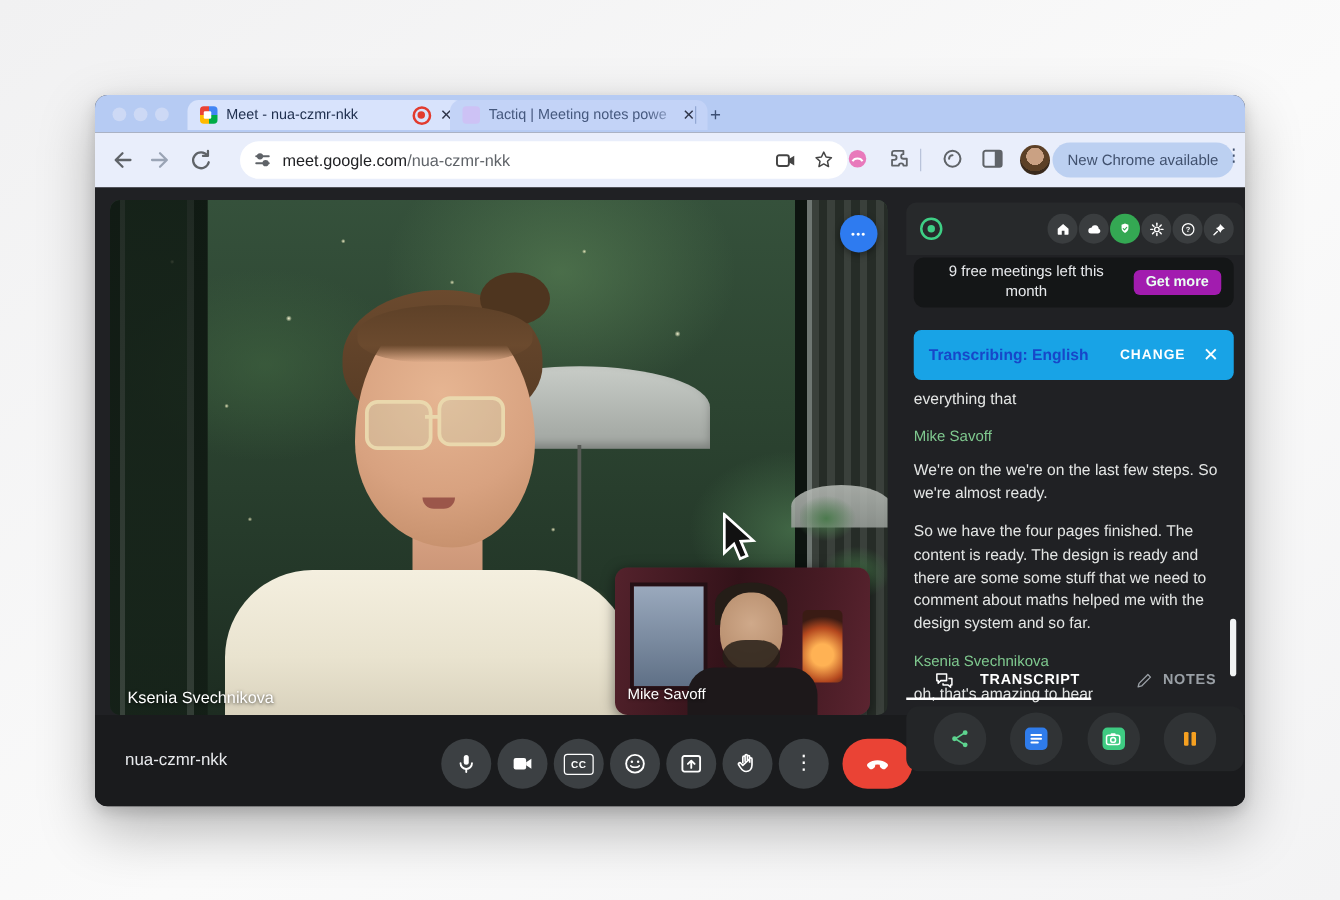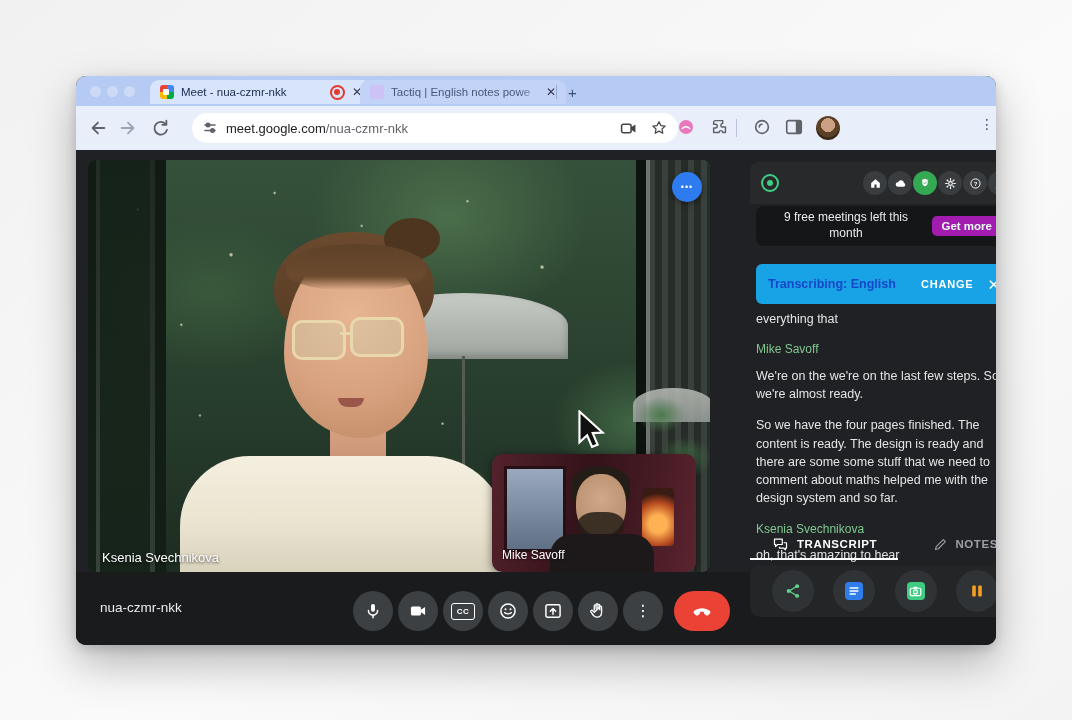--- a/index.html
+++ b/index.html
@@ -119,39 +119,39 @@
   #bottombar{left:0;top:422px;width:920px;height:73px;background:#1a1b1d;}
   #meeting-code{left:24px;top:450px;font-size:13.5px;color:#e8eaed;}
   #controls{left:277px;top:441px;display:flex;gap:5px;align-items:center;}
   .ctl{width:40px;height:40px;border-radius:50%;background:#3c4043;display:flex;align-items:center;justify-content:center;flex:0 0 auto;}
   #end-call{width:56px;height:40px;border-radius:20px;background:#ea4335;display:flex;align-items:center;justify-content:center;flex:0 0 auto;margin-left:6px;}
   .cc-badge{width:22px;height:15px;border:1.8px solid #fff;border-radius:3px;color:#fff;font-size:8px;font-weight:bold;
       display:flex;align-items:center;justify-content:center;letter-spacing:.5px;}
   #more-dots{color:#fff;font-size:16px;line-height:1;}
 
   
-  #sidebar{left:674px;top:0;width:270px;height:495px;}
+  #sidebar{left:649px;top:0;width:270px;height:495px;}
   #sb-header{left:0;top:12px;width:270px;height:42px;display:flex;align-items:center;padding:0 8px;box-sizing:border-box;background:#27292b;border-radius:8px 8px 0 0;}
   #target-ic{width:24px;height:24px;}
   #sb-icons{margin-left:auto;display:flex;gap:1px;}
   .sb-ic{width:24px;height:24px;border-radius:50%;background:#3a3d3f;display:flex;align-items:center;justify-content:center;}
   .sb-ic.green{background:#34a853;}
   #free-banner{left:6px;top:56px;width:256px;height:40px;background:#141617;border-radius:8px;display:flex;align-items:center;padding:0 10px;box-sizing:border-box;}
   #free-text{font-size:12px;color:#e8eaed;line-height:1.3;width:160px;text-align:center;}
   #getmore-btn{margin-left:auto;background:#a21caf;border-radius:5px;padding:4px 10px;font-size:11.5px;color:#eafff2;font-weight:bold;}
   #transcribe-banner{left:6px;top:114px;width:256px;height:40px;background:#18a3e6;border-radius:6px;display:flex;align-items:center;padding:0 12px;box-sizing:border-box;}
   #transcribe-label{font-size:12.5px;font-weight:bold;color:#1747c9;}
   #change-btn{margin-left:auto;font-size:11px;font-weight:bold;color:#fff;letter-spacing:.8px;}
   #transcribe-close{margin-left:14px;color:#fff;font-size:15px;line-height:1;}
   #transcript{left:6px;top:160px;width:244px;font-size:12.5px;color:#e3e5e4;line-height:1.46;}
   .speaker{color:#7fc98f;font-size:12px;margin:12px 0 8px;}
   .utterance{margin:0 0 13px;}
   #sb-scrollbar{left:259px;top:345px;width:5px;height:46px;border-radius:3px;background:#f1f3f4;}
   #sb-tabs{left:0;top:378px;width:270px;height:32px;display:flex;align-items:center;}
-  #tab-transcript{display:flex;align-items:center;gap:8px;margin-left:22px;color:#fff;font-size:11.5px;font-weight:bold;letter-spacing:.6px;}
+  #tab-transcript{display:flex;align-items:center;gap:20px;margin-left:22px;color:#fff;font-size:11.5px;font-weight:bold;letter-spacing:.6px;}
   #tab-notes{display:flex;align-items:center;gap:7px;margin-left:auto;margin-right:22px;color:#9aa0a6;font-size:11.5px;font-weight:bold;letter-spacing:.6px;}
   #tab-underline{left:0;top:408px;width:148px;height:2px;background:#fff;}
   #sb-actions{left:0;top:415px;width:270px;height:52px;background:#232527;border-radius:10px;display:flex;align-items:center;justify-content:space-around;padding:0 12px;box-sizing:border-box;}
   .act-btn{width:42px;height:42px;border-radius:50%;background:#303335;display:flex;align-items:center;justify-content:center;}
   .mini-sq{width:18px;height:18px;border-radius:4px;display:flex;align-items:center;justify-content:center;}
 </style>
 </head>
 <body>
 
 <div id="window" class="abs">
@@ -163,21 +163,21 @@
 
     <div id="tab1" class="tab abs">
       <div id="meet-favicon" class="favicon"></div>
       <div class="tab-title">Meet - nua-czmr-nkk</div>
       <div class="rec-badge"></div>
       <div class="tab-close">✕</div>
     </div>
 
     <div id="tab2" class="tab abs">
       <div id="tactiq-favicon" class="favicon"></div>
-      <div class="tab-title">Tactiq | English notes powe</div>
+      <div class="tab-title">Tactiq | Meeting notes powe</div>
       <div class="tab-close">✕</div>
     </div>
     <div id="tab-sep" class="abs"></div>
     <div id="newtab-btn" class="abs">+</div>
   </div>
 
   <div id="toolbar" class="abs">
     <svg class="nav-ic" style="margin-left:12px" viewBox="0 0 22 22">
         <path d="M18 11H6 M11 5l-6 6 6 6" fill="none" stroke="#5f6368" stroke-width="2" stroke-linecap="round" stroke-linejoin="round"></path>
       </svg>
@@ -217,20 +217,23 @@
   <div id="toolbar-sep" class="abs"></div>
   <svg class="ext-ic abs" style="left:676px;top:41px" viewBox="0 0 22 22">
       <circle cx="11" cy="11" r="7" fill="none" stroke="#5f6368" stroke-width="1.8"></circle>
       <path d="M8 11a3 3 0 0 1 3-3" fill="none" stroke="#5f6368" stroke-width="1.8" stroke-linecap="round"></path>
     </svg>
   <svg class="ext-ic abs" style="left:708px;top:41px" viewBox="0 0 22 22">
       <rect x="3" y="4" width="16" height="14" rx="2" fill="none" stroke="#5f6368" stroke-width="1.8"></rect>
       <rect x="13" y="4" width="6" height="14" rx="1" fill="#5f6368"></rect>
     </svg>
   <div id="avatar" class="abs"></div>
+  <div id="update-pill" class="abs">
+    <span>New Chrome available</span>
+  </div>
   <div id="browser-dots" class="abs">⋮</div>
 
   <div id="content" class="abs">
 
     <div id="video" class="abs">
       <div id="bokeh" class="abs"></div>
       <div id="door-left" class="abs"></div>
       <div id="umbrella" class="abs"></div>
       <div id="umbrella-pole" class="abs"></div>
       <div id="door-right" class="abs"></div>

